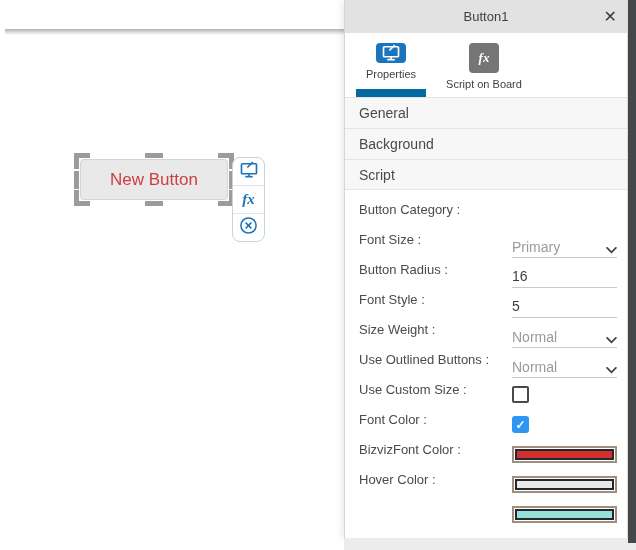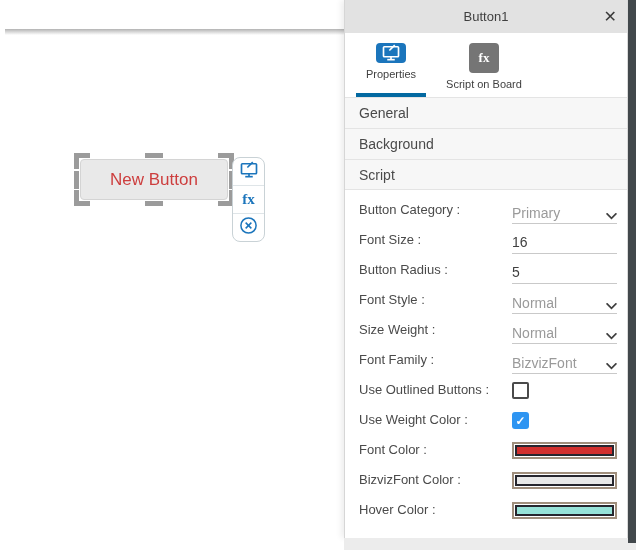--- a/index.html
+++ b/index.html
@@ -34,51 +34,51 @@
   .h-right  { right:0; top:50%; transform:translateY(-50%); width:5px; height:18px; }
 
   .widget-toolbar {
     position:absolute; left:232px; top:128px; width:33px; height:85px;
     background:#fff; border:1px solid #c9d2d6; border-radius:8px;
     display:flex; flex-direction:column; z-index:5;
   }
   .wt-item { flex:1; display:flex; align-items:center; justify-content:center;
     color:#1b75bc; cursor:pointer; }
   .wt-item + .wt-item { border-top:1px solid #dfe5e8; }
-  .fx-glyph { font-family:"Liberation Serif", serif; font-weight:700; font-size:15px; }
+  .fx-glyph { font-family:"Liberation Serif", serif; font-style:italic; font-weight:700; font-size:15px; }
 
   
   .panel {
     position:absolute; left:344px; top:0; width:284px; height:538px; background:#fff;
     border-left:1px solid #d6d6d6; border-right:1px solid #dadada;
     box-shadow:-3px 0 6px rgba(0,0,0,0.07);
   }
   .panel-header { height:33px; background:#e2e2e2; display:flex; align-items:center; justify-content:center; position:relative; }
   .panel-title { font-size:13px; color:#3f3f3f; }
   .panel-close { position:absolute; right:10px; top:50%; transform:translateY(-50%);
     font-size:16px; color:#3a3a3a; cursor:pointer; line-height:1; }
 
   .tabs { height:64px; display:flex; gap:13px; padding:10px 0 0 11px; }
   .tab { width:70px; display:flex; flex-direction:column; align-items:center; cursor:pointer; }
   .tab.wide { width:90px; }
   .tab-icon { width:30px; height:30px; border-radius:4px; display:flex; align-items:center; justify-content:center; color:#fff; }
   .tab-icon.blue { background:#1b75bc; }
   .tab-icon.gray { background:#757575; }
   .tab-icon .fx-glyph { font-size:13px; }
   .tab-label { font-size:11px; color:#3f3f3f; margin-top:5px; }
-  .tab.active { border-bottom:4px solid #0369a1; padding-bottom:16px; }
+  .tab.active { border-bottom:8px solid #0369a1; padding-bottom:16px; }
 
   .section { height:31px; line-height:30px; background:#f7f7f7; border-top:1px solid #e4e4e4;
     padding-left:14px; font-size:14px; color:#4a4a4a; cursor:pointer; }
   .section.last { border-bottom:1px solid #e4e4e4; }
 
   .fields { padding-top:12px; }
   .row { height:30px; display:flex; align-items:flex-start; padding:0 10px 0 14px; }
   .flabel { flex:1; font-size:13px; color:#4a4a4a; }
-  .control { width:105px; }
+  .control { width:105px;margin-top:34px; }
   .control.line { border-bottom:1px solid #c9c9c9; height:22px; display:flex;
     justify-content:space-between; align-items:flex-end; padding-bottom:3px; cursor:pointer; }
   .val { font-size:14px; line-height:1; }
   .val.muted { color:#9a9a9a; }
   .tinput { width:100%; border:none; outline:none; background:transparent;
     font-family:inherit; font-size:14px; color:#3f3f3f; padding:0; }
   .chev { display:flex; }
 
   .checkbox { width:17px; height:17px; display:flex; align-items:center; justify-content:center; cursor:pointer; }
   .checkbox.unchecked { border:2px solid #4a4a4a; background:#fff; border-radius:2px; }
@@ -212,41 +212,30 @@
       <div class="control line">
         <span class="val muted">Normal</span>
         <span class="chev">
           <svg width="11" height="7" viewBox="0 0 12 8" fill="none" stroke="#3f3f3f" stroke-width="2" stroke-linecap="round">
               <polyline points="1,1 6,6 11,1"></polyline>
             </svg>
         </span>
       </div>
     </div>
 
-    <div class="row">
-      <span class="flabel">Font Family :</span>
-      <div class="control line">
-        <span class="val muted">BizvizFont</span>
-        <span class="chev">
-          <svg width="11" height="7" viewBox="0 0 12 8" fill="none" stroke="#3f3f3f" stroke-width="2" stroke-linecap="round">
-              <polyline points="1,1 6,6 11,1"></polyline>
-            </svg>
-        </span>
-      </div>
-    </div>
 
     <div class="row">
       <span class="flabel">Use Outlined Buttons :</span>
       <div class="control">
         <span class="checkbox unchecked"></span>
       </div>
     </div>
 
     <div class="row">
-      <span class="flabel">Use Weight Color :</span>
+      <span class="flabel">Use Custom Size :</span>
       <div class="control">
         <span class="checkbox checked">
           <span>✓</span>
         </span>
       </div>
     </div>
 
     <div class="row">
       <span class="flabel">Font Color :</span>
       <div class="control">

